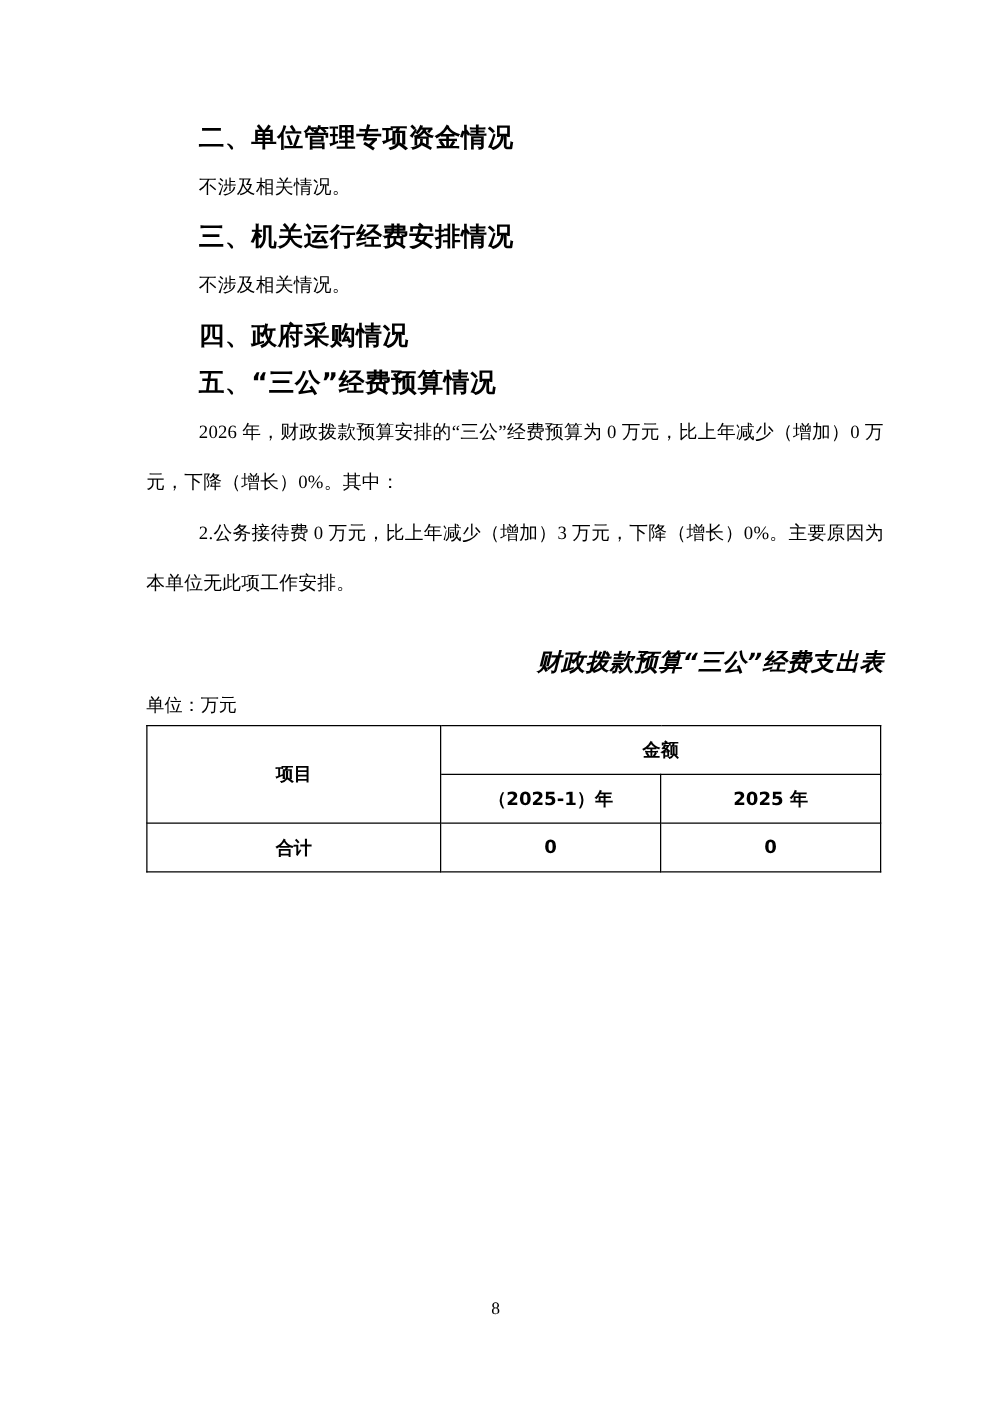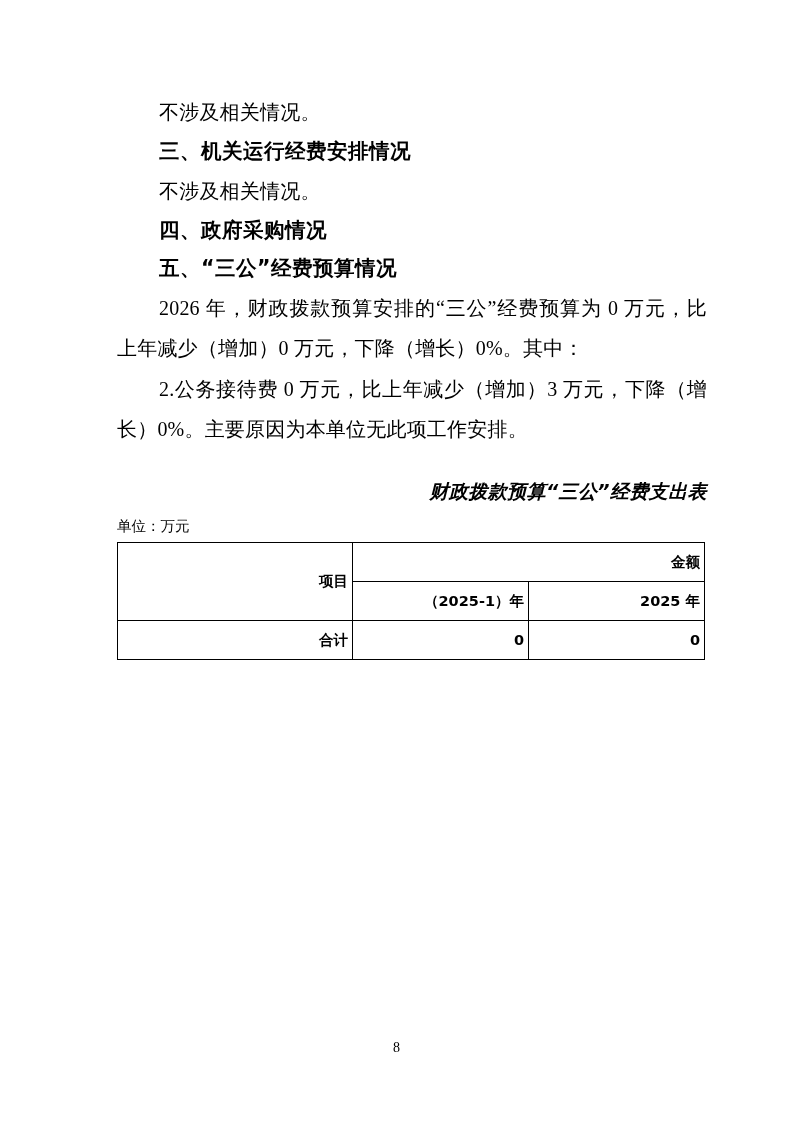--- a/index.html
+++ b/index.html
@@ -32,21 +32,21 @@
     font-family: "DejaVu Sans", "Liberation Sans", sans-serif;
     font-weight: bold;
     font-size: 20.5px;
     line-height: 36px;
     margin: 0 0 2px 0;
     letter-spacing: 0.5px;
     padding-left: 42px;
   }
   .para {
     font-family: "Liberation Serif", "DejaVu Serif", serif;
-    font-size: 20px;
+    font-size: 15px;
     line-height: 40px;
     margin: 0 0 1px 0;
     text-align: justify;
     text-justify: inter-ideograph;
     text-indent: 42px;
     letter-spacing: 0.2px;
   }
   .para.short {
     text-align: left;
   }
@@ -67,21 +67,21 @@
     padding-right: 2px;
   }
   table.fin {
     border-collapse: collapse;
     width: 588px;
     table-layout: fixed;
     margin: 0;
   }
   table.fin td {
     border: 1px solid #000000;
-    text-align: right;
+    text-align: center;
     vertical-align: middle;
     font-family: "DejaVu Sans", "Liberation Sans", sans-serif;
     font-size: 14.5px;
     font-weight: bold;
     height: 38px;
     padding: 0 4px;
   }
   td.col-item { width: 226px; }
   td.col-a { width: 181px; }
   td.col-b { width: 181px; }
@@ -94,20 +94,21 @@
     font-family: "Liberation Serif", "DejaVu Serif", serif;
     font-size: 14px;
   }
 </style>
 </head>
 <body>
 
 <div class="page">
   <div class="content">
 
+    <h2 class="heading">二、单位管理专项资金情况</h2>
     <p class="para short">不涉及相关情况。</p>
 
     <h2 class="heading">三、机关运行经费安排情况</h2>
     <p class="para short">不涉及相关情况。</p>
 
     <h2 class="heading">四、政府采购情况</h2>
 
     <h2 class="heading">五、“三公”经费预算情况</h2>
 
     <p class="para">2026 年，财政拨款预算安排的“三公”经费预算为 0 万元，比上年减少（增加）0 万元，下降（增长）0%。其中：</p>

